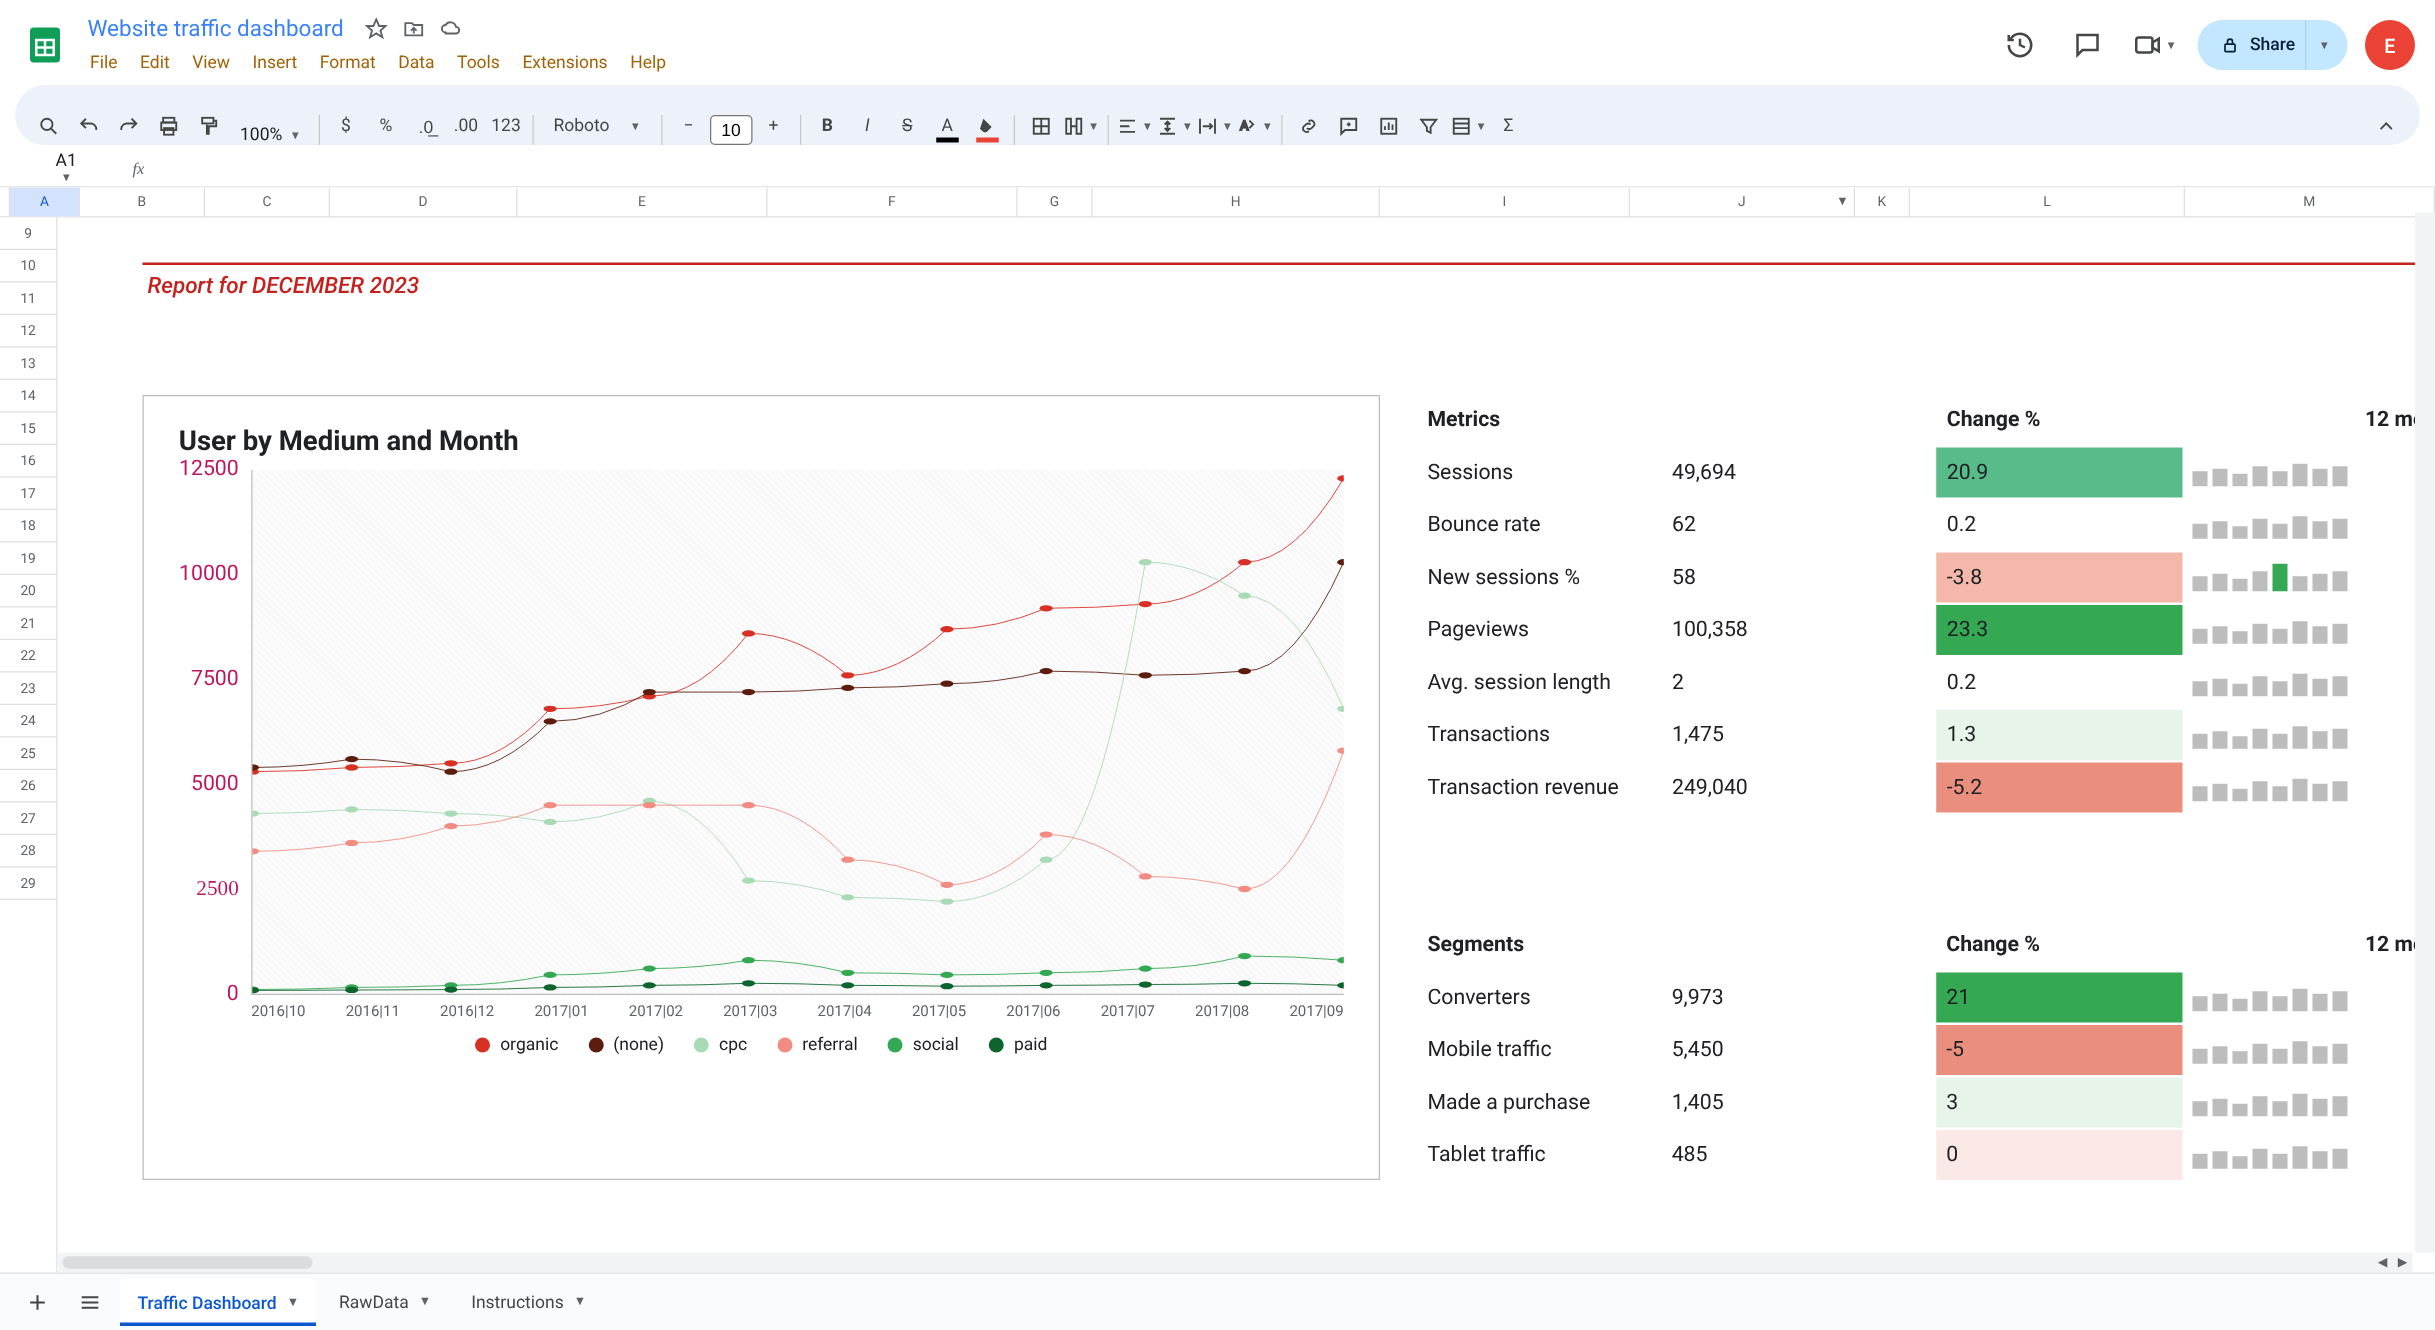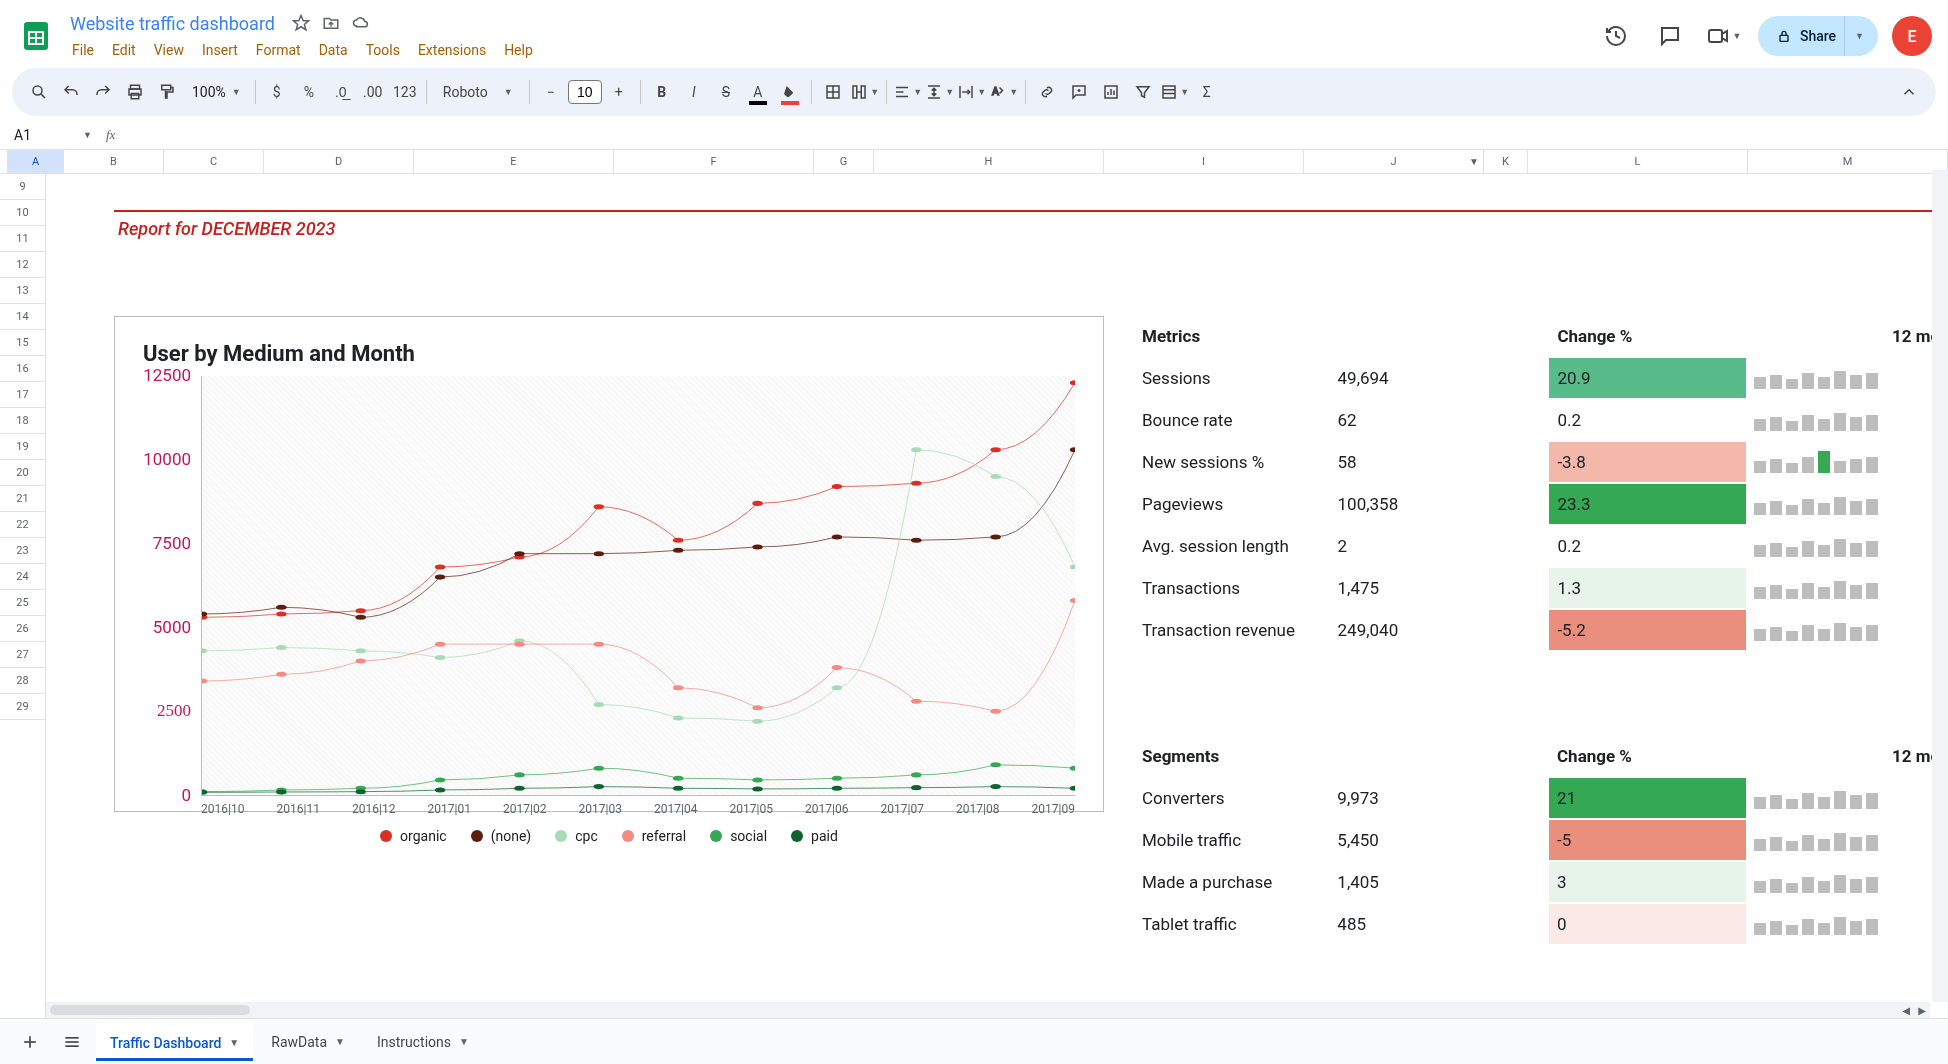--- a/index.html
+++ b/index.html
@@ -15,55 +15,55 @@
 .title-icon { width: 20px; height: 20px; color: #5f6368; display: flex; align-items: center; justify-content: center; }
 .menu-bar { display: flex; gap: 2px; padding-top: 2px; }
 .menu-item { padding: 4px 8px; font-size: 14px; color: #a16207; border-radius: 4px; cursor: pointer; }
 .header-right { display: flex; align-items: center; gap: 14px; }
 .header-icon { width: 40px; height: 40px; display: flex; align-items: center; justify-content: center; color: #444746; border-radius: 50%; cursor: pointer; }
 .share-btn { background: #c2e7ff; border-radius: 40px; padding: 0 8px 0 18px; height: 40px; display: flex; align-items: center; gap: 8px; font-size: 14px; font-weight: 500; color: #001d35; cursor: pointer; }
 .share-btn .drop { padding: 0 6px 0 10px; border-left: 1px solid rgba(0,0,0,0.1); height: 100%; display: flex; align-items: center; }
 .avatar { width: 40px; height: 40px; border-radius: 50%; background: #ea4335; color: #fff; display: flex; align-items: center; justify-content: center; font-size: 16px; font-weight: 500; }
 
 
-.toolbar { display: flex; align-items: center; height: 48px; margin: 4px 12px; background: #edf2fa; border-radius: 24px; padding: 0 12px; gap: 2px; }
+.toolbar { display: flex; align-items: flex-end; height: 48px; margin: 4px 12px; background: #edf2fa; border-radius: 24px; padding: 0 12px; gap: 2px; }
 .tb-btn { min-width: 30px; height: 30px; display: flex; align-items: center; justify-content: center; color: #444746; border-radius: 4px; cursor: pointer; font-size: 14px; }
 .tb-sep { width: 1px; height: 24px; background: #c7c7c7; margin: 0 4px; }
 .tb-zoom { padding: 0 8px; display: flex; align-items: center; gap: 6px; font-size: 14px; }
 .tb-font { padding: 0 10px; min-width: 90px; display: flex; align-items: center; justify-content: space-between; }
 .tb-fontsize { border: 1px solid #747775; border-radius: 4px; width: 34px; height: 24px; text-align: center; font-size: 14px; background: #fff; }
 .tb-text-color { position: relative; }
 .tb-text-color::after { content: ''; position: absolute; bottom: 2px; left: 6px; right: 6px; height: 4px; background: #000; }
 .tb-fill-color { position: relative; }
 .tb-fill-color::after { content: ''; position: absolute; bottom: 2px; left: 6px; right: 6px; height: 4px; background: #ea4335; }
 .tb-collapse { margin-left: auto; }
 
 
 .formula-bar { display: flex; align-items: center; height: 30px; border-bottom: 1px solid #e0e0e0; padding: 0 8px; gap: 8px; }
-.name-box { width: 90px; font-size: 14px; padding: 2px 6px; color: #202124; display: flex; align-items: center; justify-content: space-between; }
+.name-box { width: 90px; font-size: 14px; padding: 2px 6px; color: #202124; display: flex; align-items: center; justify-content: space-between; flex-direction: column; }
 .fx-icon { font-style: italic; color: #5f6368; font-family: serif; }
 .formula-input { flex: 1; border: none; outline: none; font-size: 14px; }
 
 
 .grid-area { display: flex; height: calc(100% - 64px - 56px - 30px - 46px); }
 .row-headers { width: 46px; background: #fff; border-right: 1px solid #e0e0e0; }
 .col-headers { display: flex; height: 24px; border-bottom: 1px solid #e0e0e0; background: #fff; }
 .corner { width: 46px; height: 24px; border-right: 1px solid #e0e0e0; border-bottom: 1px solid #e0e0e0; background: #fff; }
 .col-h { border-right: 1px solid #e0e0e0; display: flex; align-items: center; justify-content: center; font-size: 11px; color: #5f6368; position: relative; }
 .col-h.sel { background: #d3e3fd; color: #0b57d0; }
 .col-h .drop-ind { position: absolute; right: 4px; font-size: 10px; }
 .row-h { height: 26px; border-bottom: 1px solid #e0e0e0; display: flex; align-items: center; justify-content: center; font-size: 11px; color: #5f6368; }
 .grid-wrap { flex: 1; position: relative; overflow: hidden; }
 .grid-body { position: relative; }
 
 
 .report-title { position: absolute; left: 72px; top: 44px; font-size: 18px; font-weight: 500; color: #c5221f; font-style: italic; }
 .red-underline { position: absolute; left: 68px; top: 36px; right: 0; height: 2px; background: #c5221f; }
 
-.chart-box { position: absolute; left: 68px; top: 142px; width: 990px; height: 496px; border: 1px solid #bdbdbd; background: #fff; }
+.chart-box { position: absolute; left: 68px; top: 142px; width: 990px; height: 628px; border: 1px solid #bdbdbd; background: #fff; }
 .chart-title { font-size: 22px; font-weight: 700; padding: 24px 28px 10px; }
 .chart-plot { position: relative; height: 420px; margin: 0 28px; background: repeating-linear-gradient(45deg, #f8f8f8 0, #f8f8f8 2px, #fcfcfc 2px, #fcfcfc 4px); border-left: 1px solid #bdbdbd; border-bottom: 1px solid #bdbdbd; margin-left: 86px; }
 .y-labels { position: absolute; left: 28px; top: 58px; height: 420px; width: 54px; }
 .y-label { position: absolute; right: 6px; font-size: 17px; color: #be185d; transform: translateY(-50%); }
 .x-labels { display: flex; margin-left: 86px; margin-right: 28px; justify-content: space-between; padding-top: 6px; }
 .x-label { font-size: 12px; color: #5f6368; }
 .chart-legend { display: flex; justify-content: center; gap: 24px; padding-top: 12px; font-size: 14px; }
 .legend-item { display: flex; align-items: center; gap: 8px; }
 .legend-dot { width: 12px; height: 12px; border-radius: 50%; }
 .chart-svg { position: absolute; inset: 0; width: 100%; height: 100%; }

